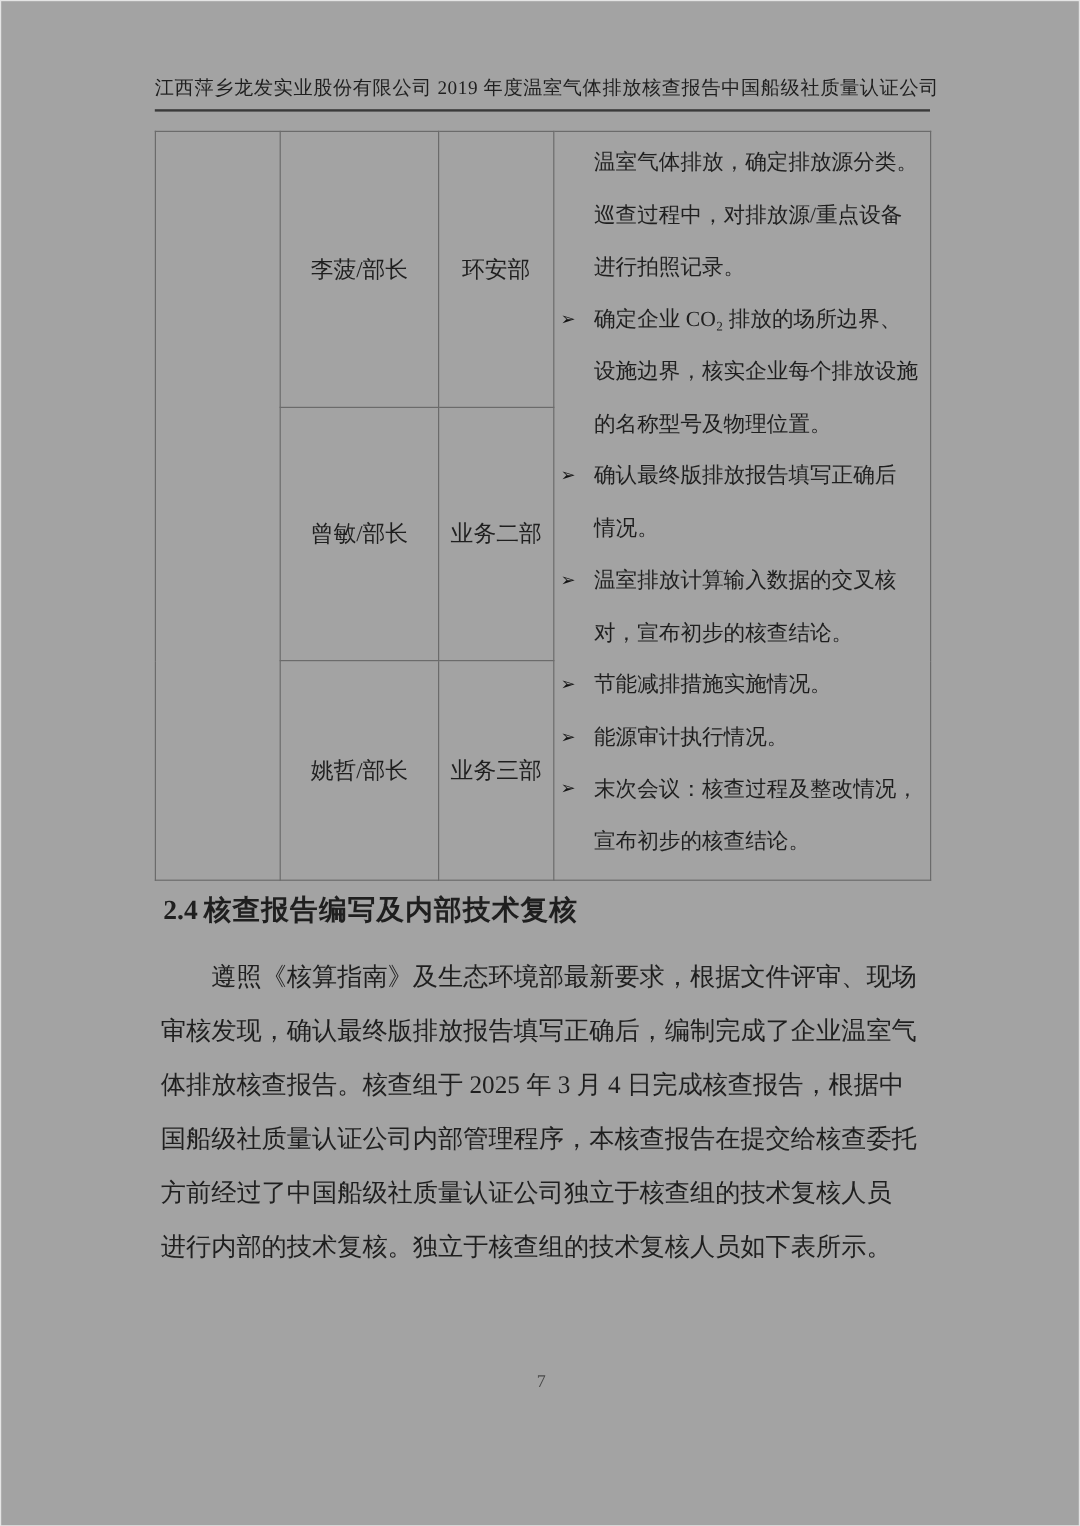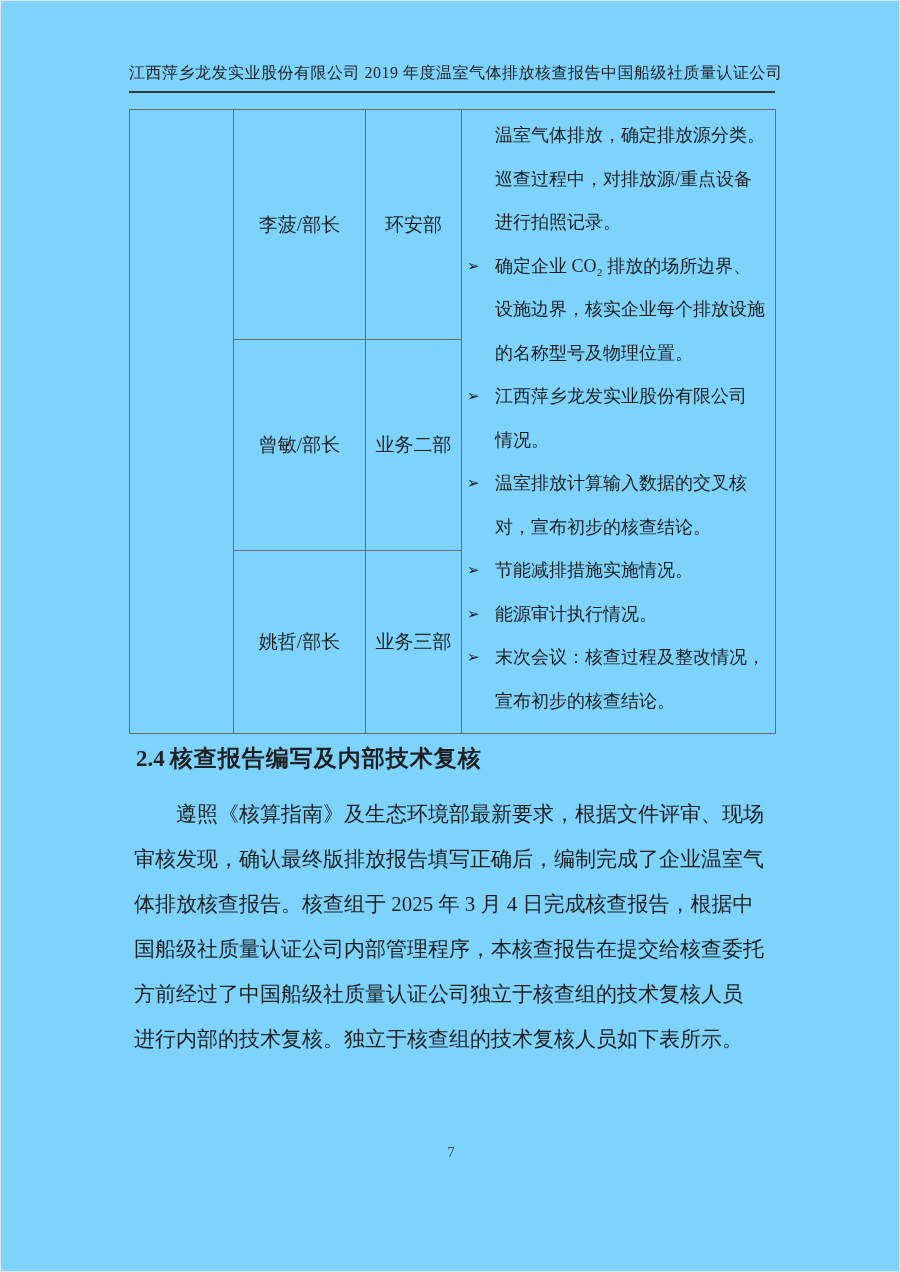--- a/index.html
+++ b/index.html
@@ -6,21 +6,21 @@
   html, body { background: #ffffff; }
   body {
     width: 900px; height: 1272px;
     font-family: "Liberation Serif", serif;
     color: #1f1f1f;
     position: relative;
   }
   .page {
     position: relative;
     width: 900px; height: 1272px;
-    background: #7dd3fc;
+    background: #a3a3a3;
     border: 1px solid #e4e4e4;
     overflow: hidden;
   }
   
   .running-header {
     position: absolute;
     left: 128px; top: 62px;
     width: 646px;
     text-align: center;
     font-size: 16px;
@@ -130,21 +130,21 @@
 巡查过程中，对排放源/重点设备
 进行拍照记录。</div>
           <div class="bullet-item">
             <span class="marker">➢</span>
             <span class="btext">确定企业 CO₂ 排放的场所边界、
 设施边界，核实企业每个排放设施
 的名称型号及物理位置。</span>
           </div>
           <div class="bullet-item">
             <span class="marker">➢</span>
-            <span class="btext">江西萍乡龙发实业股份有限公司
+            <span class="btext">确认最终版排放报告填写正确后
 情况。</span>
           </div>
           <div class="bullet-item">
             <span class="marker">➢</span>
             <span class="btext">温室排放计算输入数据的交叉核
 对，宣布初步的核查结论。</span>
           </div>
           <div class="bullet-item">
             <span class="marker">➢</span>
             <span class="btext">节能减排措施实施情况。</span>

